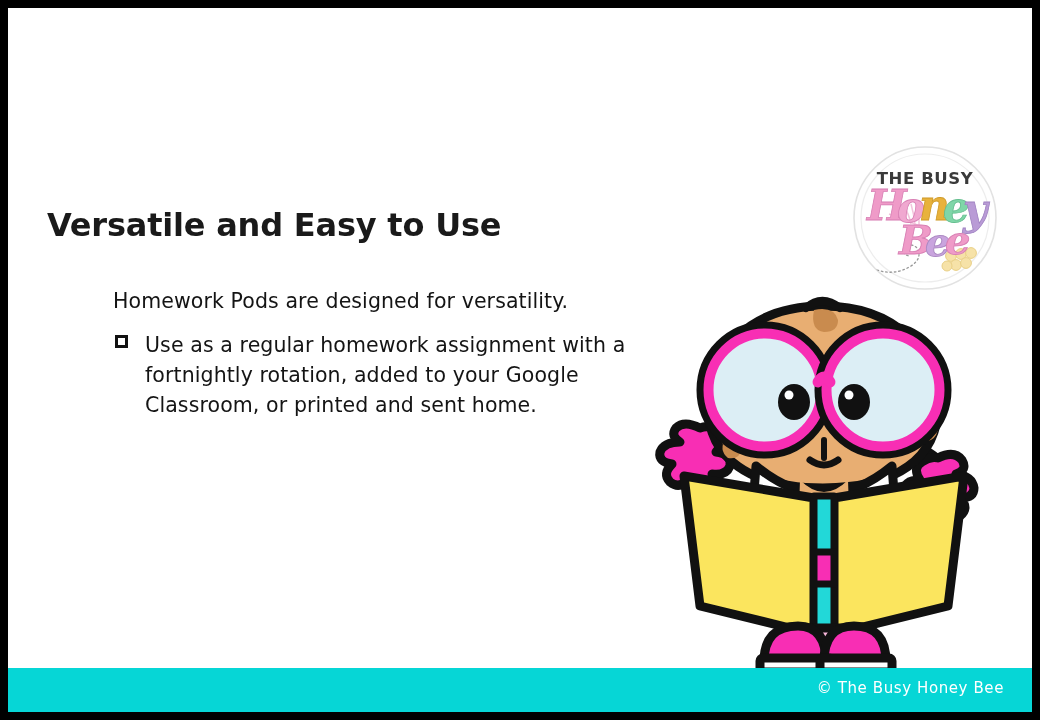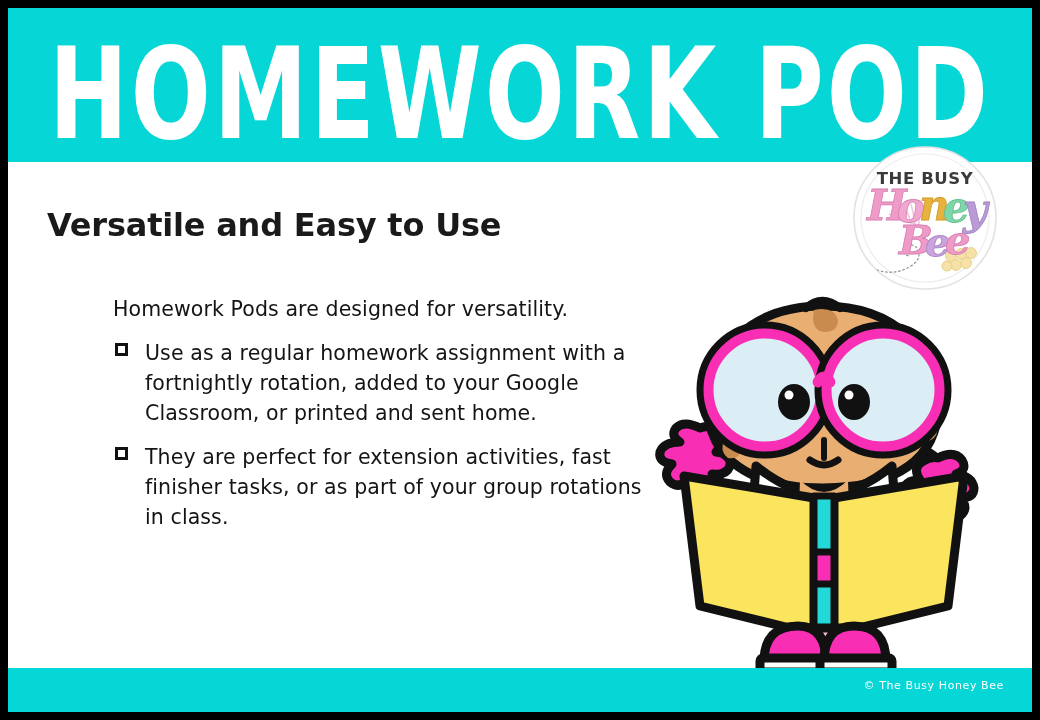--- a/index.html
+++ b/index.html
@@ -60,21 +60,21 @@
     width: 1024px;
     height: 44px;
     background: #06D6D6;
   }
   #footer-credit {
     position: absolute;
     right: 28px;
     top: 11px;
     color: #ffffff;
     font-family: "DejaVu Sans", sans-serif;
-    font-size: 11px;
+    font-size: 15px;
     letter-spacing: 0.6px;
     white-space: nowrap;
   }
 
   
   #heading {
     position: absolute;
     left: 39px;
     top: 198px;
     font-family: "DejaVu Sans", sans-serif;
@@ -88,21 +88,20 @@
   #copy-block {
     position: absolute;
     left: 105px;
     top: 278px;
     width: 540px;
     color: #141414;
     font-family: "DejaVu Sans", sans-serif;
     font-size: 20.5px;
     line-height: 30px;
     letter-spacing: 0.1px;
-    margin-top: 8px;
   }
   .para {
     margin: 0 0 14px 0;
   }
   .bullet-row {
     position: relative;
     padding-left: 32px;
     margin: 0 0 14px 0;
   }
   .bullet-mark {
@@ -132,23 +131,20 @@
     top: 282px;
     width: 370px;
     height: 386px;
   }
 </style>
 </head>
 <body>
 
 <div id="slide">
 
-  <div id="title-banner">
-    <div id="title-text">HOMEWORK POD</div>
-  </div>
 
   <div id="logo-badge">
     <svg width="148" height="148" viewBox="0 0 148 148">
       <defs>
         <clipPath id="badgeclip">
             <circle cx="74" cy="74" r="71"></circle>
           </clipPath>
       </defs>
       <circle cx="74" cy="74" r="71" fill="#ffffff" stroke="#e2e2e2" stroke-width="1.6"></circle>
       <circle cx="74" cy="74" r="64" fill="none" stroke="#ededed" stroke-width="1.2"></circle>
@@ -196,24 +192,20 @@
 
   <div id="copy-block">
 
     <p class="para">Homework Pods are designed for versatility.</p>
 
     <div class="bullet-row">
       <span class="bullet-mark"></span>
       <span>Use as a regular homework assignment with a fortnightly rotation, added to your Google Classroom, or printed and sent home.</span>
     </div>
 
-    <div class="bullet-row">
-      <span class="bullet-mark"></span>
-      <span>They are perfect for extension activities, fast finisher tasks, or as part of your group rotations in class.</span>
-    </div>
 
   </div>
 
   <div id="character">
     <svg width="370" height="386" viewBox="0 0 370 386">
       <g stroke="#111111" stroke-width="9" stroke-linejoin="round" stroke-linecap="round">
 
         <path d="M100 150 Q 70 160 58 180 Q 48 198 50 214" fill="#E8AE72" stroke="#111111" stroke-width="9"></path>
         <path d="M62 138 Q 46 130 38 138 Q 32 146 42 152
                  Q 26 152 22 162 Q 20 172 34 174

